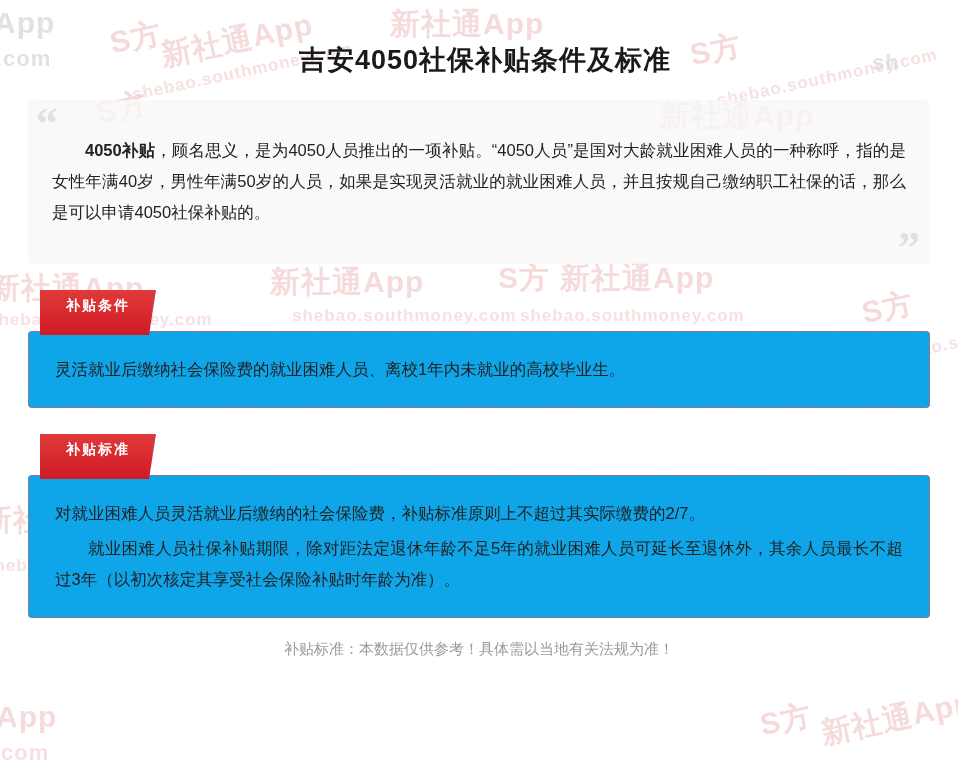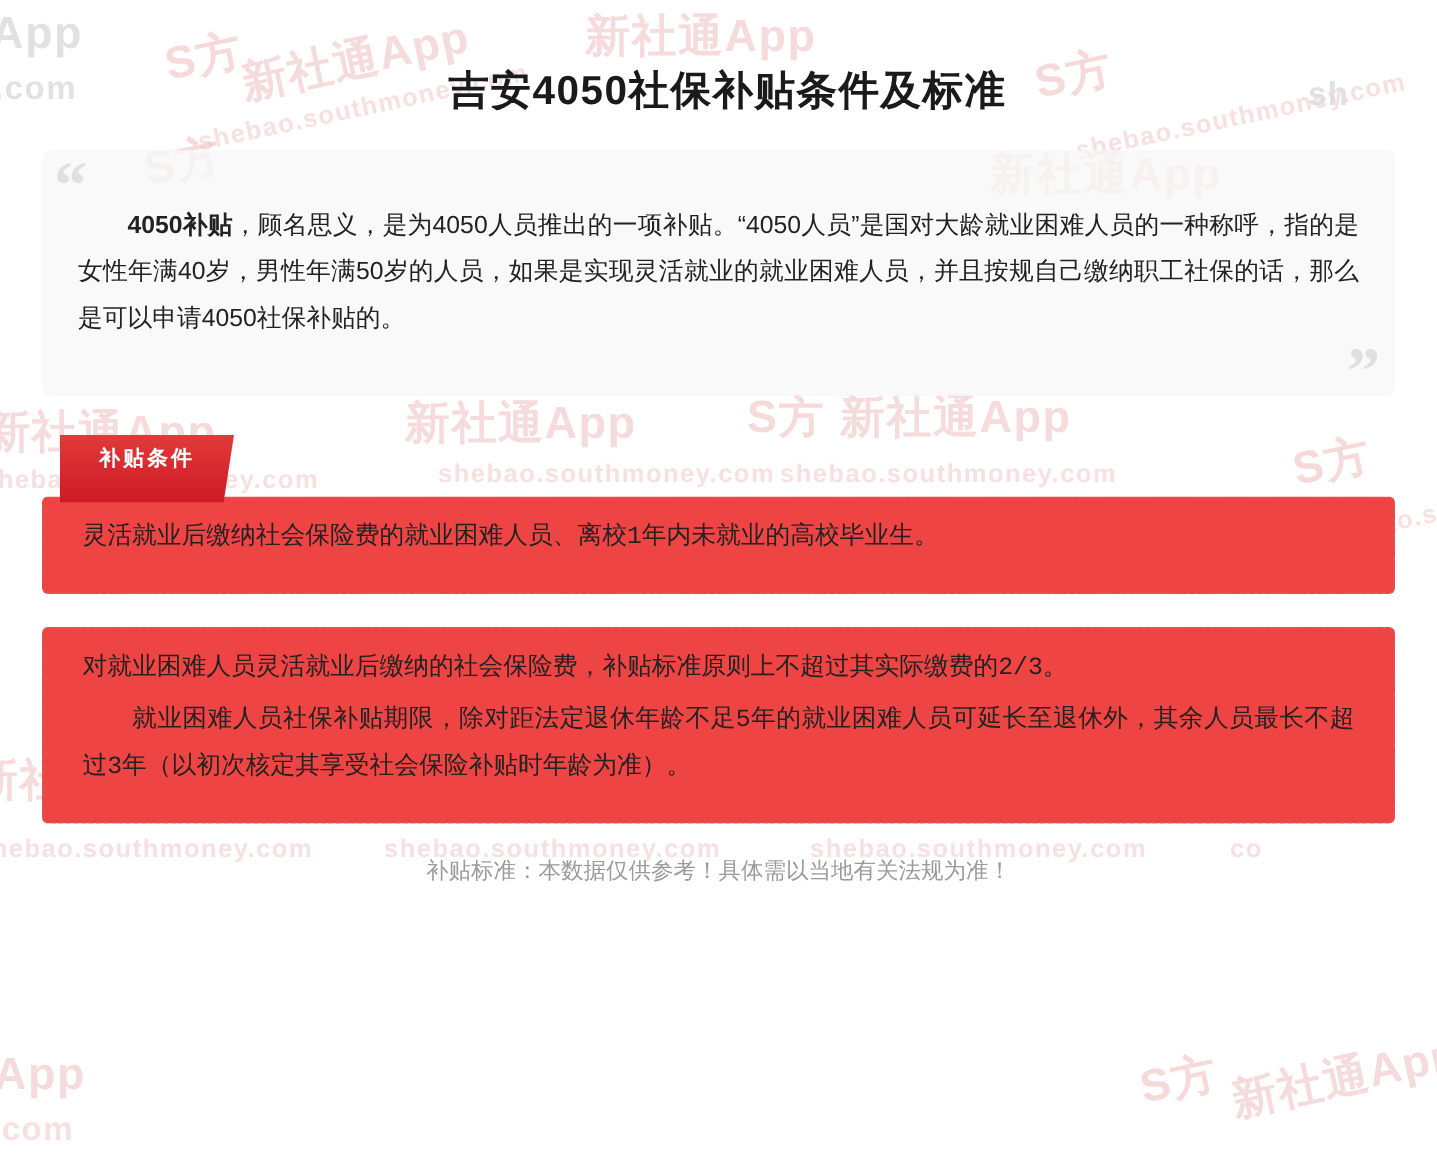--- a/index.html
+++ b/index.html
@@ -101,27 +101,26 @@
     padding: 7px 26px 20px 26px;
     letter-spacing: 2px;
     position: relative;
     z-index: 3;
     margin-left: 12px;
     clip-path: polygon(0 0, 100% 0, 94% 100%, 0 100%);
   }
 
   .section-body {
     border: 1px dashed #e05a5a;
-    background: #ef4444;
+    background: #0ea5e9;
     border-radius: 4px;
     margin-top: -4px;
-    padding: 10px 26px 22px 26px;
+    padding: 22px 26px 22px 26px;
     position: relative;
     z-index: 2;
-    font-family: Liberation Mono, monospace;
   }
   .section-body p {
     margin: 0;
     font-size: 16.5px;
     line-height: 31px;
     color: #222;
     text-align: justify;
   }
   .section-body p + p { margin-top: 4px; }
   .indent { text-indent: 2em; }
@@ -193,21 +192,22 @@
   </div>
 
   <div class="section">
     <div class="section-tag">补贴条件</div>
     <div class="section-body">
       <p>灵活就业后缴纳社会保险费的就业困难人员、离校1年内未就业的高校毕业生。</p>
     </div>
   </div>
 
   <div class="section">
+    <div class="section-tag">补贴标准</div>
     <div class="section-body">
-      <p>对就业困难人员灵活就业后缴纳的社会保险费，补贴标准原则上不超过其实际缴费的2/3。</p>
+      <p>对就业困难人员灵活就业后缴纳的社会保险费，补贴标准原则上不超过其实际缴费的2/7。</p>
       <p class="indent">就业困难人员社保补贴期限，除对距法定退休年龄不足5年的就业困难人员可延长至退休外，其余人员最长不超过3年（以初次核定其享受社会保险补贴时年龄为准）。</p>
     </div>
   </div>
 
   <div id="footer">补贴标准：本数据仅供参考！具体需以当地有关法规为准！</div>
 
 </div>
 
 </body></html>

